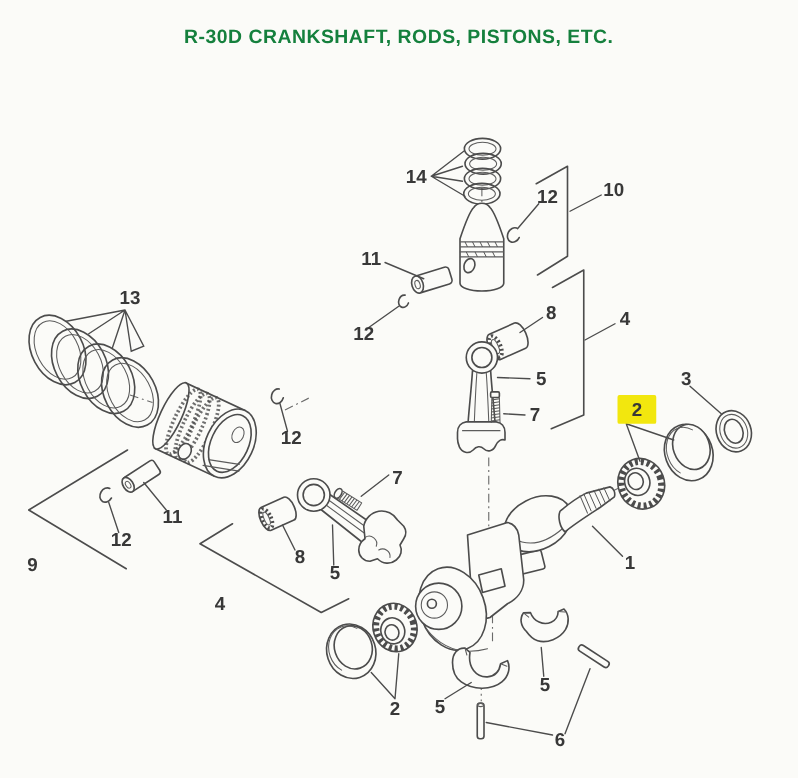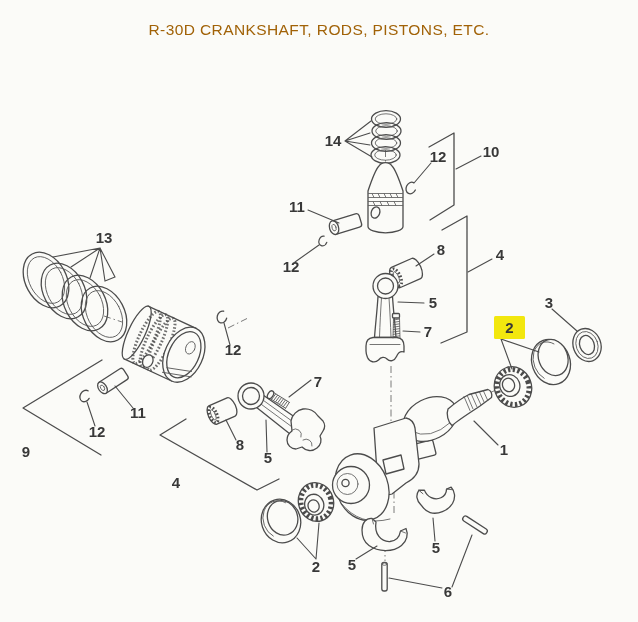--- a/index.html
+++ b/index.html
@@ -1,19 +1,19 @@
 <!DOCTYPE html>
 <html><head>
 <meta charset="utf-8">
 <style>
   html,body{margin:0;padding:0;background:#fbfbf8;}
   .stage{position:relative;width:638px;height:622px;background:#fbfbf8;overflow:hidden;
          font-family:"Liberation Sans",sans-serif;}
   .title{position:absolute;top:21px;left:0;width:100%;text-align:center;
-         font-weight:normal;font-size:15.5px;letter-spacing:.4px;color:#a16207;}
+         font-weight:bold;font-size:15.5px;letter-spacing:.4px;color:#15803d;}
   svg{position:absolute;left:0;top:0;}
   .ln{fill:none;stroke:#4c4c4c;stroke-width:1.3;stroke-linecap:round;stroke-linejoin:round;}
   .fw{fill:#fbfbf8;stroke:#4c4c4c;stroke-width:1.3;stroke-linejoin:round;}
   .tn{fill:none;stroke:#5c5c5c;stroke-width:.85;stroke-linecap:round;}
   .ht{fill:none;stroke:#565656;stroke-width:.8;}
   .ld{fill:none;stroke:#4c4c4c;stroke-width:1.1;stroke-linecap:round;}
   .dd{fill:none;stroke:#6b6b6b;stroke-width:.9;stroke-dasharray:7 3 1.5 3;}
   .teeth{fill:none;stroke:#4c4c4c;stroke-width:5;stroke-dasharray:2.4 2.3;}
   .knurl{fill:none;stroke:#4c4c4c;stroke-width:3;stroke-dasharray:1.6 1.9;}
   text.callout{font-family:"Liberation Sans",sans-serif;font-weight:bold;font-size:15px;

